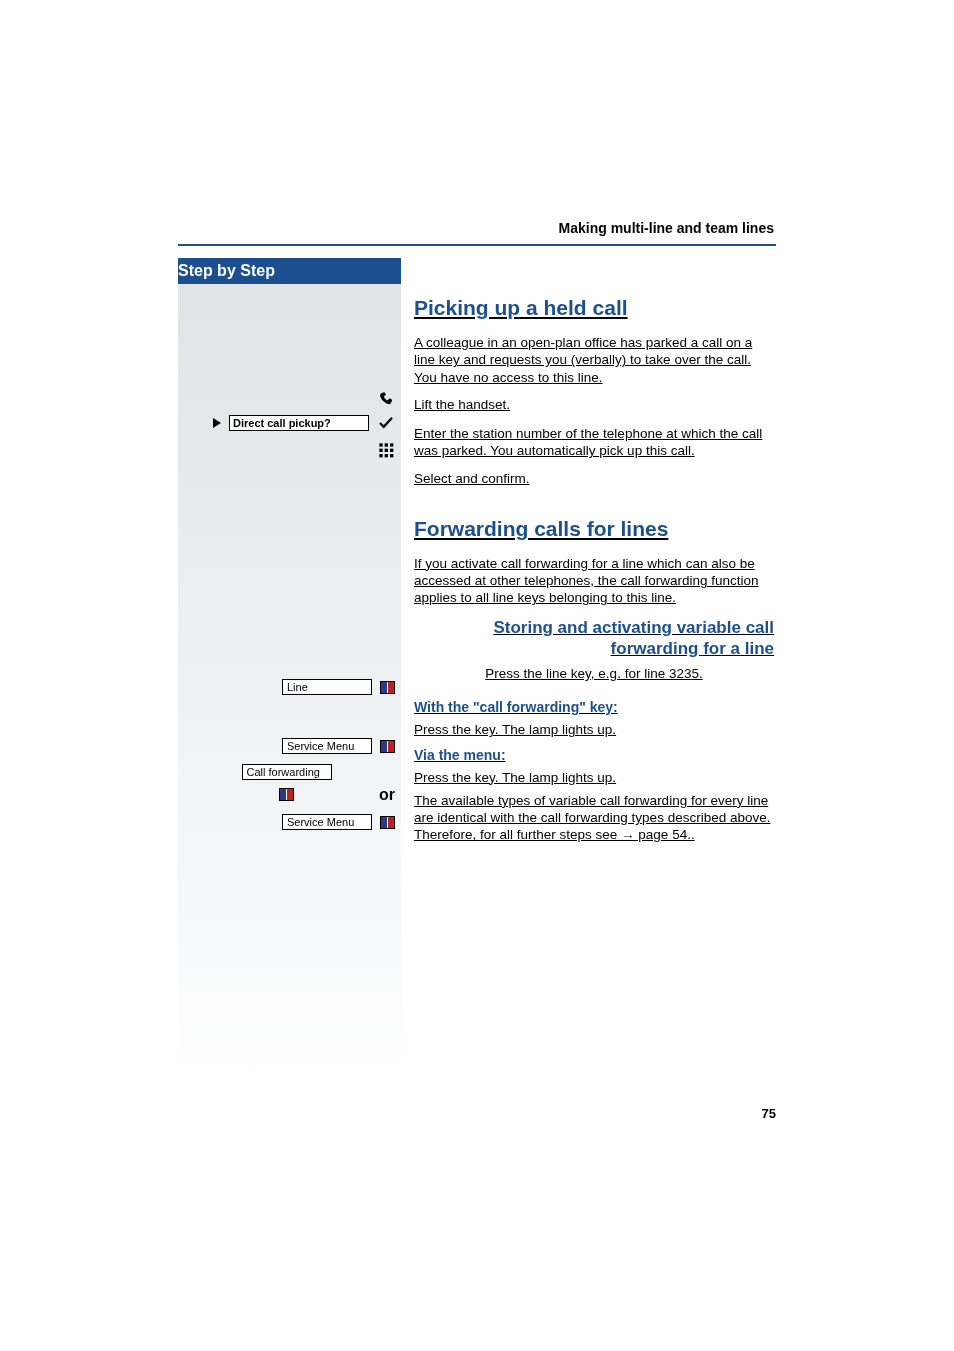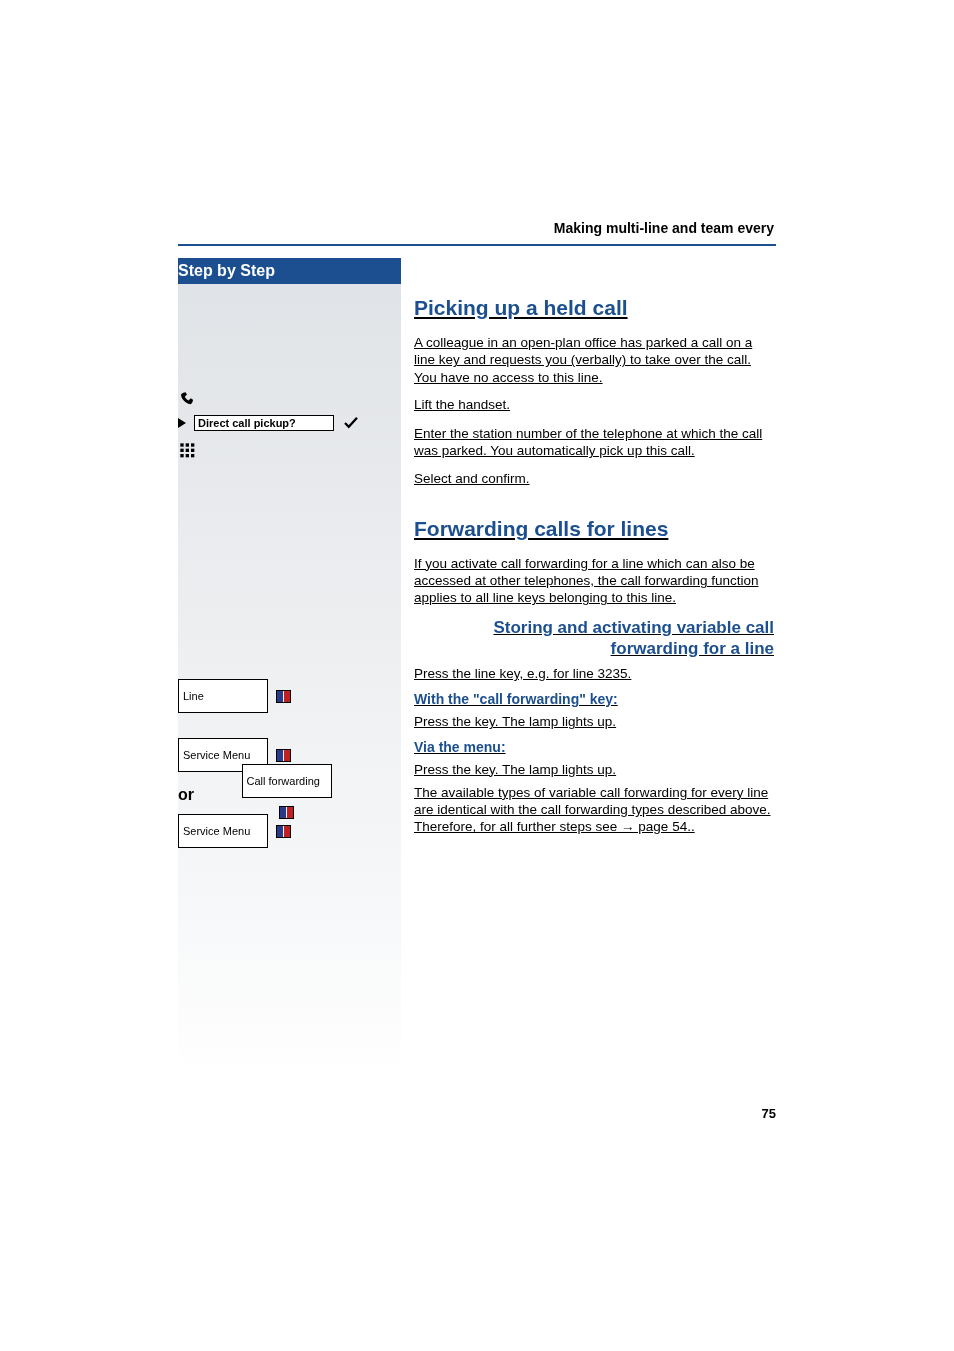--- a/index.html
+++ b/index.html
@@ -34,38 +34,39 @@
       color: #fff;
       font-weight: bold;
       font-size: 16px;
       padding: 4px 0;
     }
     .side-row {
       position: absolute;
       left: 0;
       width: 223px;
       display: flex;
+      justify-content: flex-end;
       align-items: center;
       gap: 8px;
       padding-right: 6px;
     }
     .selector-box {
       border: 1px solid #000;
       background: #fff;
       font-size: 11px;
       font-weight: bold;
       padding: 1px 3px;
       white-space: nowrap;
     }
     .key-box {
       border: 1px solid #000;
       background: #fff;
       font-size: 11px;
       font-weight: normal;
-      padding: 10px 4px;
+      padding: 1px 4px;
       white-space: nowrap;
       min-width: 90px;
     }
     .lamp {
       display: inline-flex;
       gap: 1px;
       align-items: center;
       border: 1px solid #000;
       height: 13px;
     }
@@ -136,21 +137,21 @@
       display: inline-flex;
       align-items: center;
       justify-content: center;
     }
   </style>
 </head>
 <body>
 
 <div class="page">
 
-  <div class="running-header">Making multi-line and team every</div>
+  <div class="running-header">Making multi-line and team lines</div>
   <div class="rule"></div>
 
   <div class="sidebar">
     <div class="sidebar-header">Step by Step</div>
 
     <div class="side-row" style="top:132px;">
       <span class="icon">
         <svg viewBox="0 0 24 24" width="18" height="18" fill="#000">
             <path d="M4 6c2-2 4-3 6-3l2 3-3 3c1 2 3 4 5 5l3-3 3 2c0 2-1 4-3 6-6 0-13-7-13-13z"></path>
           </svg>
@@ -229,21 +230,21 @@
     <div class="p" style="margin-bottom:12px;">Lift the handset.</div>
     <div class="p">Enter the station number of the telephone at which the call was parked. You automatically pick up this call.</div>
     <div class="p" style="margin-bottom:6px;">Select and confirm.</div>
 
     <div class="spacer-md"></div>
 
     <div class="h2">Forwarding calls for lines</div>
     <div class="p">If you activate call forwarding for a line which can also be accessed at other telephones, the call forwarding function applies to all line keys belonging to this line.</div>
 
     <div class="h3">Storing and activating variable call forwarding for a line</div>
-    <div class="p" style="margin-bottom:9px;">Press the line key, e.g. for line 3235.</div>
+    <div class="p" style="margin-bottom:17px;text-align:center;">Press the line key, e.g. for line 3235.</div>
 
     <div class="h4">With the "call forwarding" key:</div>
     <div class="p" style="margin-bottom:6px;">Press the key. The lamp lights up.</div>
 
     <div class="h4">Via the menu:</div>
     <div class="p" style="margin-bottom:6px;">Press the key. The lamp lights up.</div>
     <div class="p">The available types of variable call forwarding for every line are identical with the call forwarding types described above. Therefore, for all further steps see → page 54..</div>
 
   </div>
 

